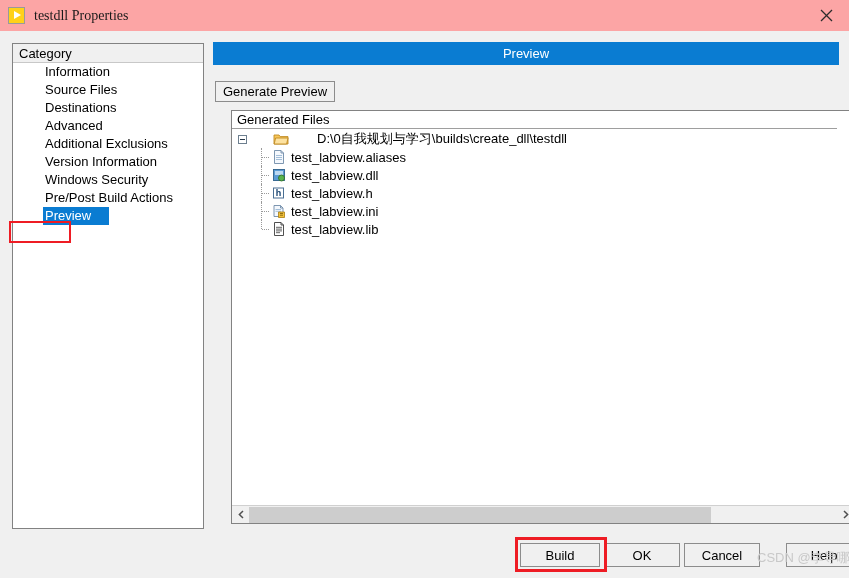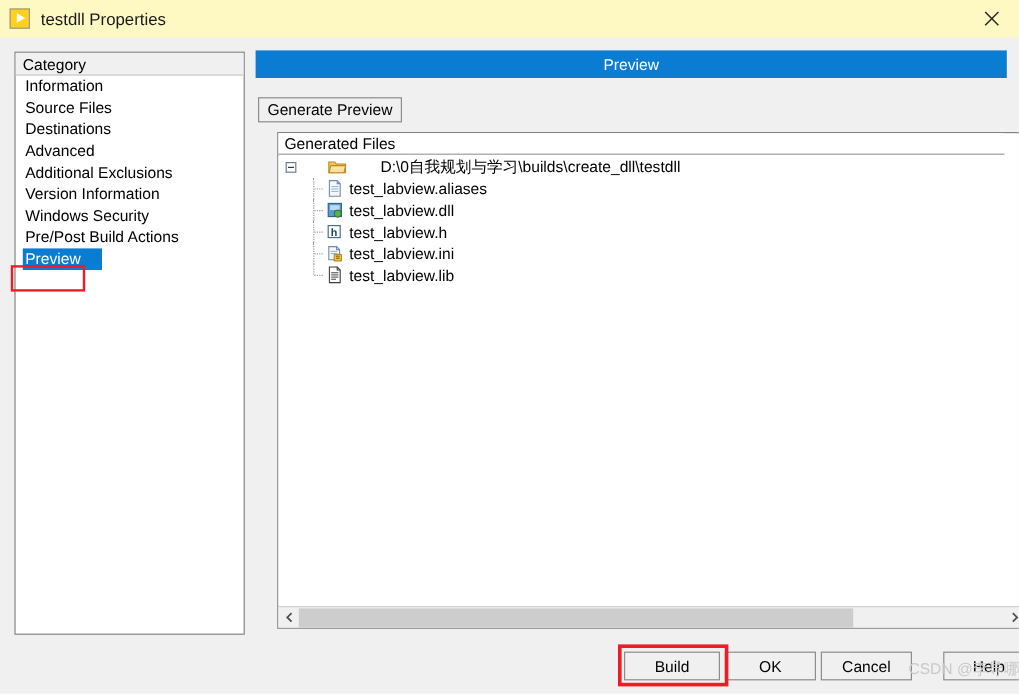--- a/index.html
+++ b/index.html
@@ -15,23 +15,24 @@
     color: #000;
     overflow: hidden;
     position: relative;
   }
 
   
   #titlebar {
     position: absolute;
     left: 0; top: 0;
     width: 849px; height: 31px;
-    background: #fef9c3;
-    display: flex;
-    align-items: center;
+    background: #fca5a5;
+    display: flex;
+    align-items: center;
+    font-family: Liberation Serif, serif;
   }
   #app-icon {
     width: 17px; height: 17px;
     margin-left: 8px;
     border: 1px solid #9a9a9a;
     background: #ffd11a;
     box-sizing: border-box;
     position: relative;
     flex: none;
   }
@@ -81,20 +82,21 @@
     color: #000;
     box-sizing: border-box;
   }
   .cat-item {
     height: 18px;
     line-height: 18px;
     padding-left: 6px;
     font-size: 13px;
     white-space: nowrap;
     position: relative;
+    margin-left: 24px;
   }
   .cat-item > span.cat-label {
     display: inline-block;
     padding: 0 2px;
   }
   .cat-item.selected > span.cat-label {
     background: #0a7cd2;
     color: #ffffff;
     padding-right: 18px;
   }

